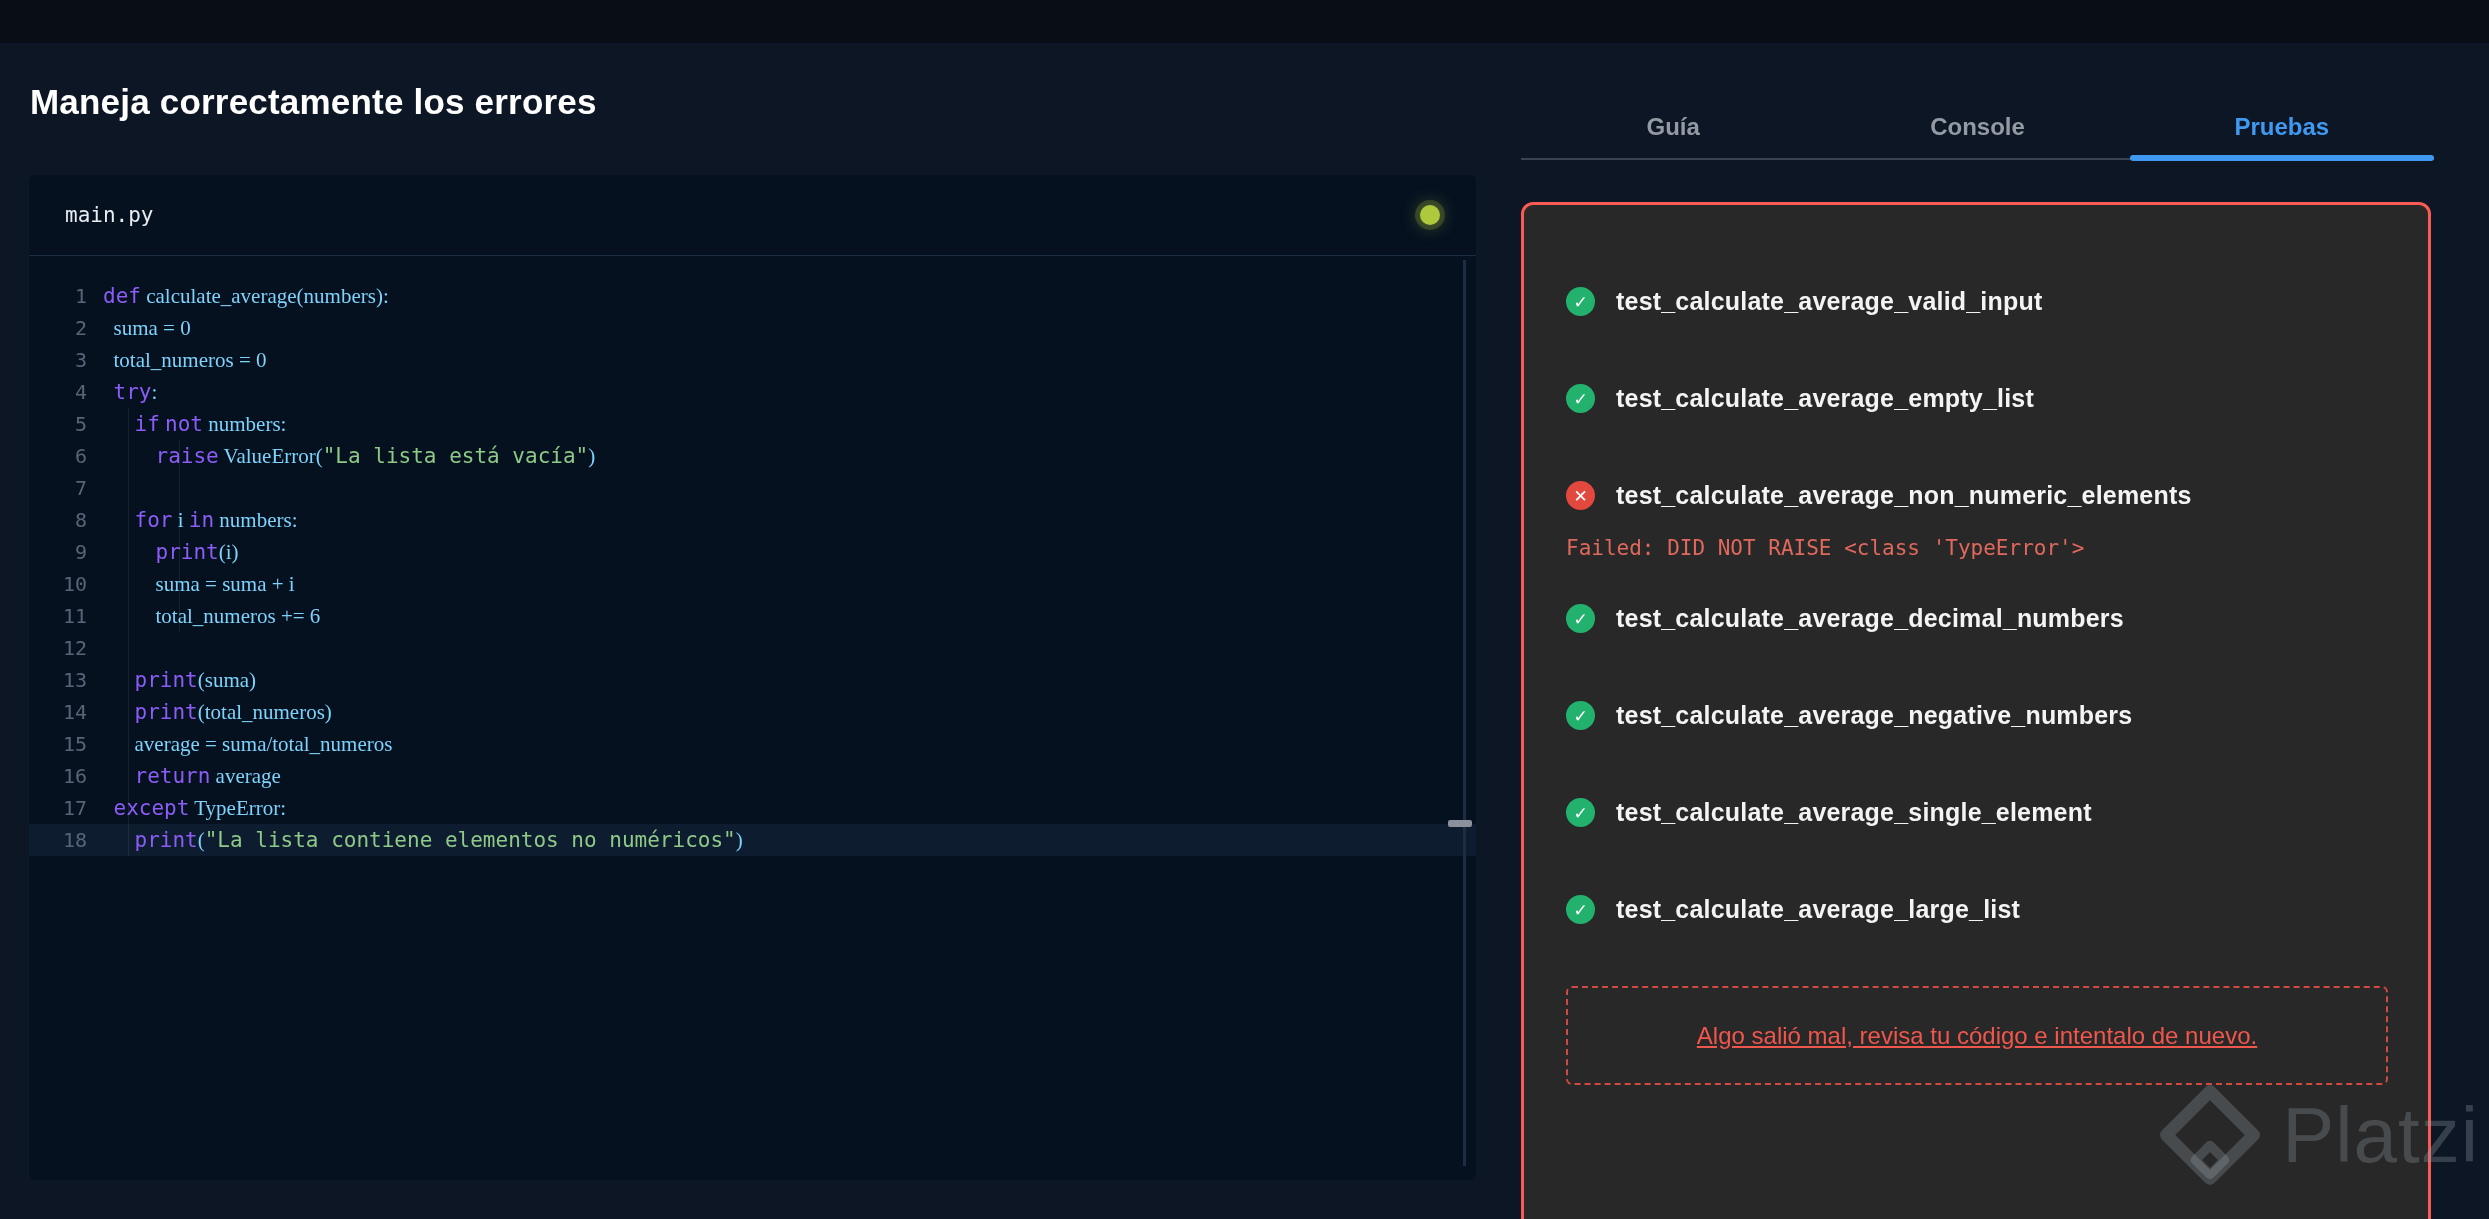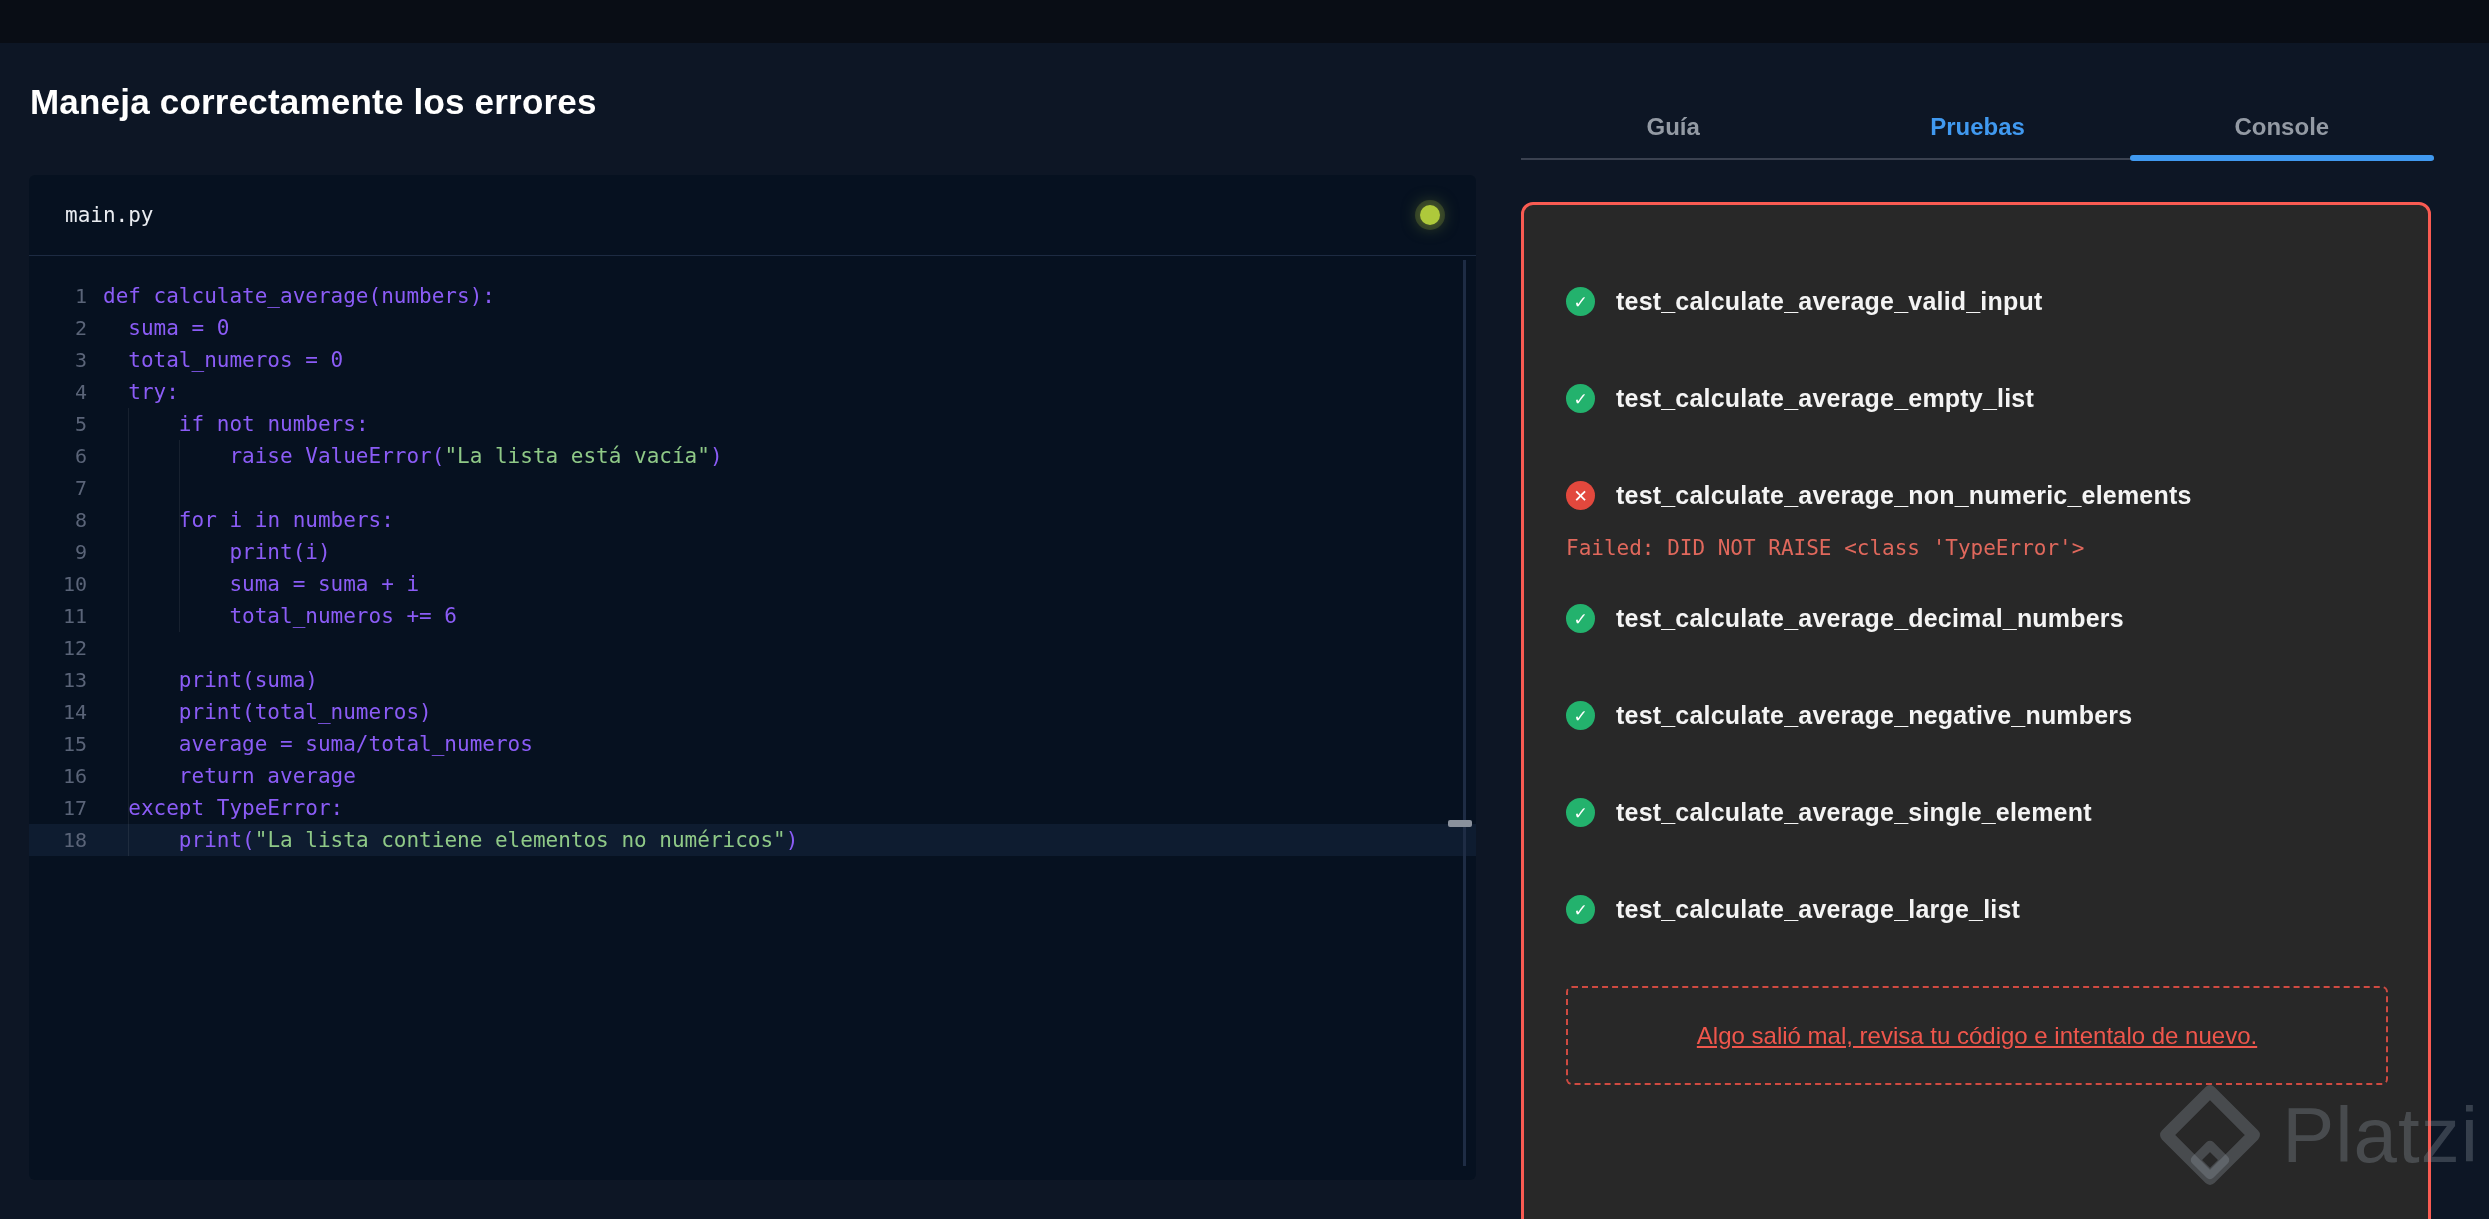--- a/index.html
+++ b/index.html
@@ -21,21 +21,21 @@
   .dot{width:20px;height:20px;border-radius:50%;background:#aec93b;
     box-shadow:0 0 0 5px rgba(174,201,59,.20),0 0 18px rgba(174,201,59,.55);}
 
   .code{position:relative;padding-top:24px;font:400 21px "DejaVu Sans Mono",monospace;}
   .cl{display:flex;height:32px;line-height:32px;}
   .cl.active{background:rgba(90,130,200,.10);}
   .ln{width:58px;flex:none;text-align:right;color:#5a6478;font-size:20px;}
   .lc{margin-left:16px;white-space:pre;color:#e9ecf1;}
   .tok-kw{color:#8b5cf6;}
   .tok-st{color:#8fc987;}
-  .tok-pl{color:#8b5cf6;}
+  .tok-pl{color:#7dd3fc;font-family:Liberation Serif, serif;}
   .guide{position:absolute;width:1px;background:rgba(255,255,255,.07);}
   #g1{left:99px;top:152px;height:448px;}
   #g2{left:150px;top:184px;height:192px;}
   .scroll-track{position:absolute;right:10px;top:85px;bottom:14px;width:3px;background:#1e2c44;}
   .scroll-thumb{position:absolute;right:4px;top:645px;width:24px;height:7px;background:#8a919c;border-radius:2px;}
 
   
   .tabs{position:absolute;left:1521px;top:95px;width:913px;height:64px;display:flex;}
   .tab{flex:1;display:flex;align-items:center;justify-content:center;
     font:700 24px "Liberation Sans",sans-serif;color:#939aa4;cursor:pointer;}
@@ -150,22 +150,22 @@
         <span class="ln">18</span>
         <span class="lc"><span class="tok-pl">      </span><span class="tok-kw">print</span><span class="tok-pl">(</span><span class="tok-st">"La lista contiene elementos no numéricos"</span><span class="tok-pl">)</span></span>
       </div>
     </div>
   <div class="scroll-track"></div>
   <div class="scroll-thumb"></div>
 </section>
 
 <nav class="tabs" id="tabs">
     <div class="tab">Guía</div>
+    <div class="tab">Console</div>
     <div class="tab active">Pruebas</div>
-    <div class="tab">Console</div>
   </nav>
 <div class="tabs-underline"></div>
 <div class="tabs-active-bar"></div>
 
 <aside class="tests-panel">
   <div id="tests">
       <div class="trow">
         <span class="ticon pass">✓</span>
         <span class="tname">test_calculate_average_valid_input</span>
       </div>

